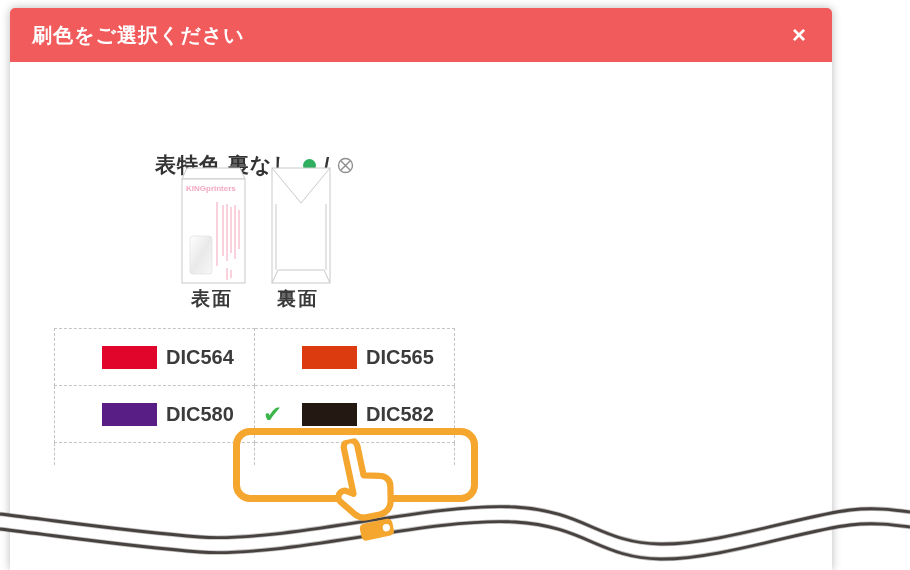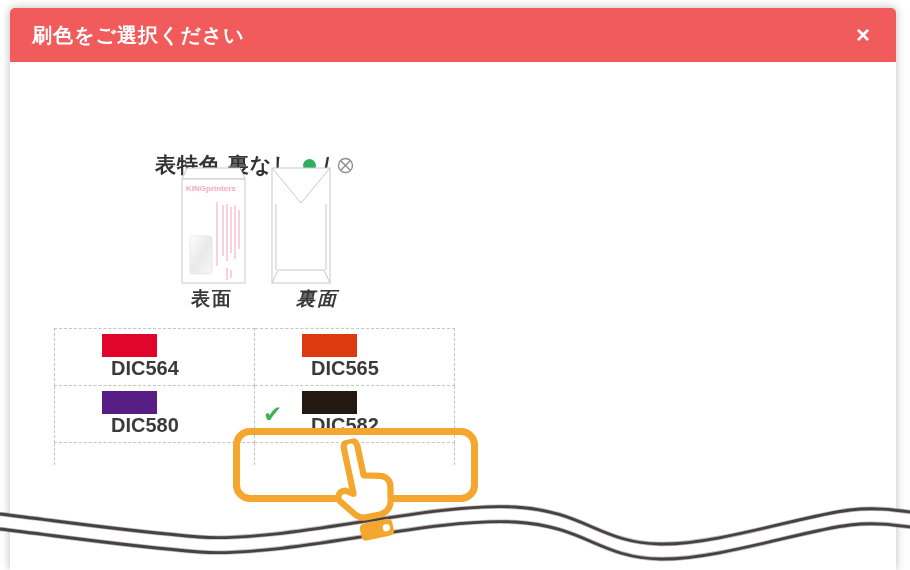--- a/index.html
+++ b/index.html
@@ -1,21 +1,21 @@
 <!DOCTYPE html>
 <html><head>
 <meta charset="utf-8">
 <style>
   * { margin:0; padding:0; box-sizing:border-box; }
   html,body { width:910px; height:570px; overflow:hidden; background:#fff;
               font-family:"Liberation Sans","DejaVu Sans",sans-serif; }
   #stage { position:relative; width:910px; height:570px; overflow:hidden; }
 
   
-  .modal { position:absolute; left:10px; top:8px; width:886px; height:562px;
+  .modal { position:absolute; left:10px; top:8px; width:822px; height:562px;
            background:#fff; border-radius:5px 5px 0 0;
            box-shadow:0 0 10px rgba(0,0,0,.28); z-index:1; }
   .modal-header { position:absolute; left:0; top:0; width:100%; height:54px;
                   border-radius:5px 5px 0 0; display:flex; align-items:center; }
   .modal-title { color:#fff; font-size:20px; font-weight:bold; margin-left:22px;
                  letter-spacing:1px; }
   .close-btn { position:absolute; right:26px; top:50%; transform:translateY(-50%);
                color:#fff; font-size:24px; font-weight:bold; line-height:1;
                cursor:pointer; }
 
@@ -25,30 +25,30 @@
   .summary-label { font-size:21px; font-weight:bold; color:#333; letter-spacing:1px; }
   .dot { width:13px; height:13px; border-radius:50%; display:inline-block; }
   .slash { font-size:20px; font-weight:bold; color:#333; }
 
   
   .env-wrap { position:absolute; left:160px; top:150px; width:180px; height:160px; }
   .env-captions { position:absolute; left:0; top:128px; width:180px; height:26px; }
   .env-cap { position:absolute; top:0; font-size:19px; color:#3a3a3a;
              font-weight:bold; letter-spacing:2px; }
   .cap-front { left:13px; width:58px; text-align:center; }
-  .cap-back  { left:118px; width:58px; text-align:center;font-style:italic; }
+  .cap-back  { left:99px; width:58px; text-align:center; }
 
   
   .grid-wrap { position:absolute; left:44px; top:320px; width:404px; height:250px;
                overflow:hidden; }
   table.cgrid { border-collapse:collapse; table-layout:fixed; }
   table.cgrid td { width:200px; height:57px; border:1px dashed #c4c4c4;
                    vertical-align:middle; position:relative; cursor:pointer; }
   table.cgrid tr.partial td { height:22px; border-bottom:none; }
-  .cell-inner { display:flex; padding-left:47px;flex-direction:column; }
+  .cell-inner { display:flex; align-items:center; padding-left:47px; }
   .swatch { width:55px; height:23px; flex:none; }
   .code { font-size:20px; font-weight:bold; color:#3b3b3b; margin-left:9px;
           white-space:nowrap; }
   .checkmark { position:absolute; left:8px; top:50%; transform:translateY(-50%);
                font-size:23px; font-weight:bold; line-height:1; }
 
   
   #wave { position:absolute; left:0; top:480px; width:910px; height:90px;
           z-index:30; pointer-events:none; }
   .highlight-box { position:absolute; left:233px; top:428px; width:245px; height:74px;

